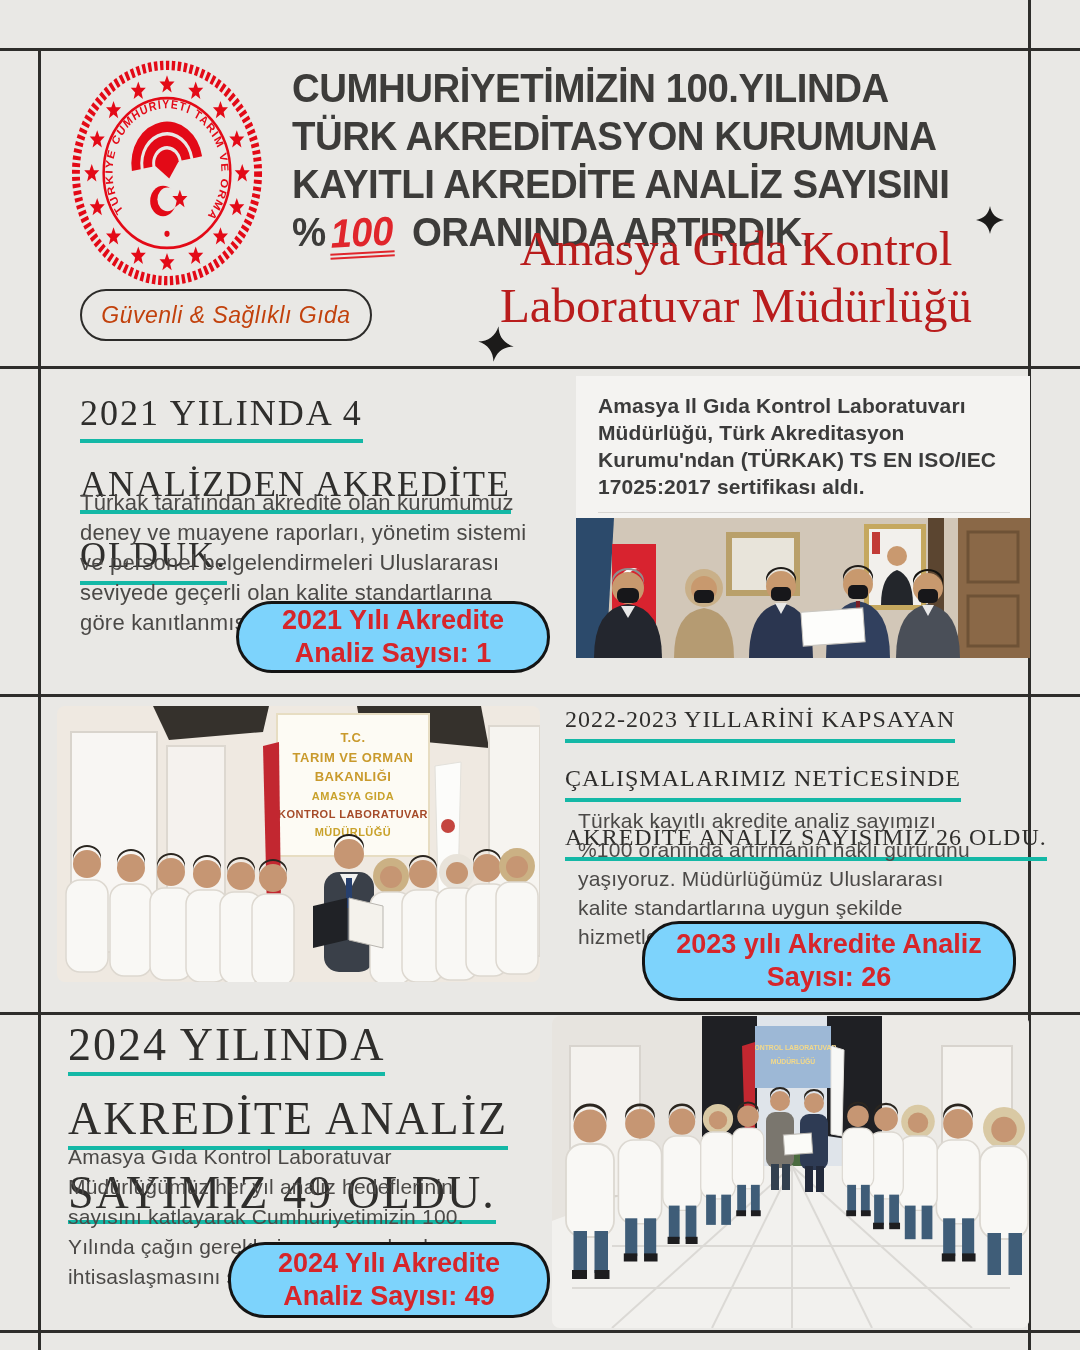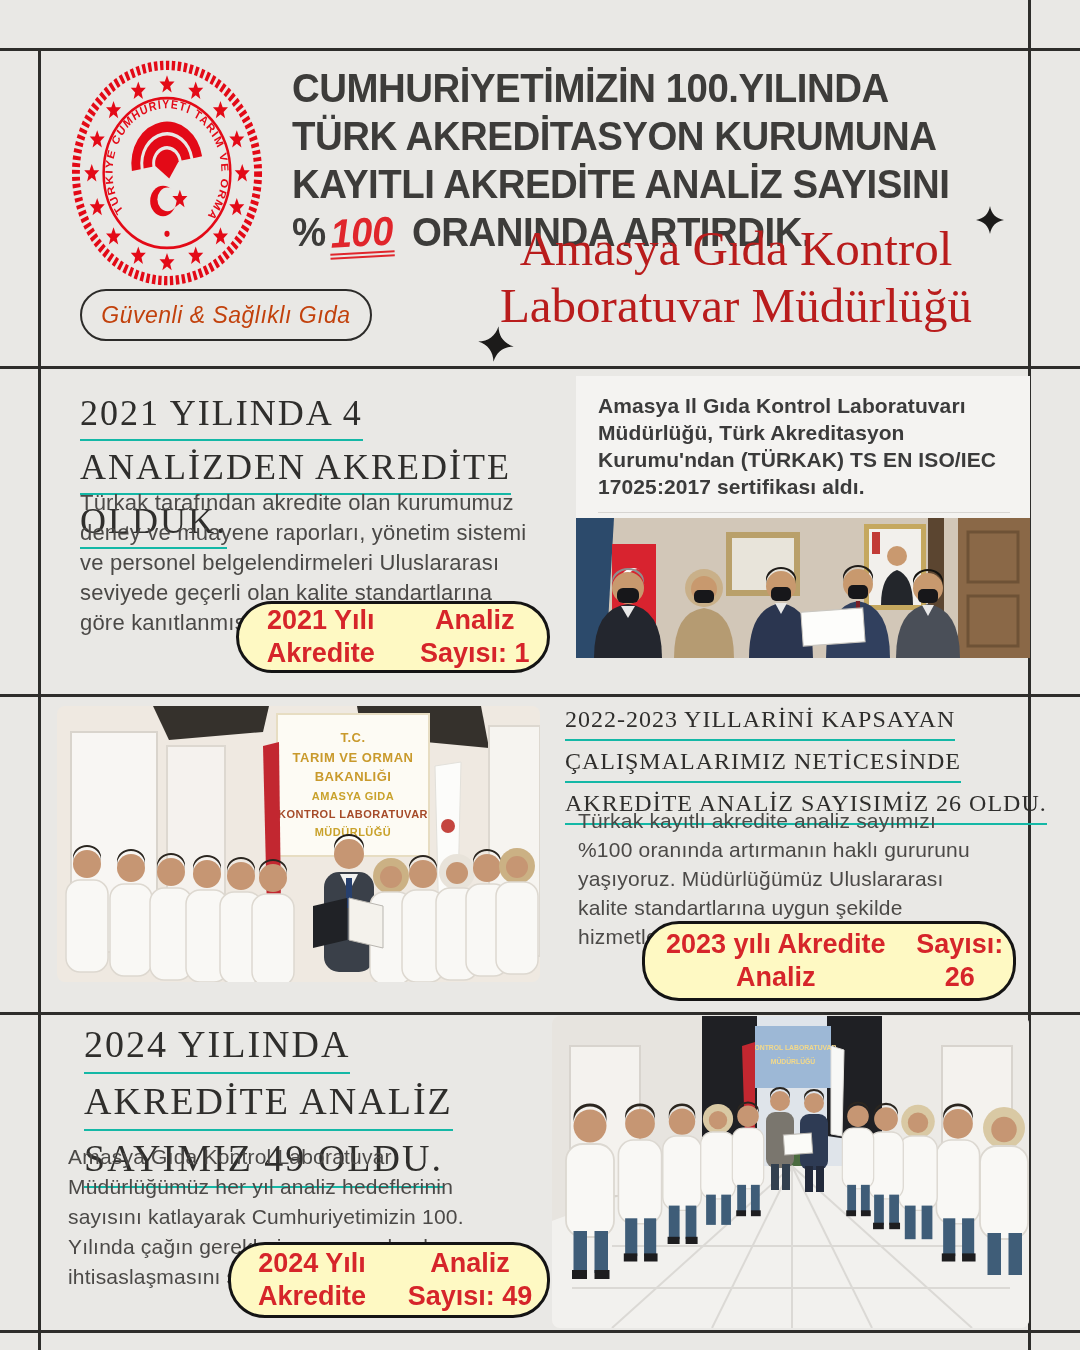--- a/index.html
+++ b/index.html
@@ -18,25 +18,25 @@
            margin:0 8px 0 4px;transform:rotate(-3deg);}
   .org-name{position:absolute;left:462px;top:220px;width:548px;text-align:center;
             font-family:"Liberation Serif",serif;font-size:49px;line-height:57px;
             color:#b91c1c;font-weight:500;}
   .sparkle{position:absolute;}
   .pill{position:absolute;left:80px;top:289px;width:288px;height:48px;border:2.5px solid #2c2b29;
         border-radius:26px;display:flex;align-items:center;justify-content:center;
         font-size:23px;font-style:italic;color:#c2410c;letter-spacing:.5px;}
   
   .sec-h{position:absolute;font-family:"Liberation Serif",serif;color:#2f2e2c;font-weight:500;}
-  .sec-h .hl{display:inline-block;border-bottom:2px solid #14b8a6;padding-bottom:3px;margin-bottom:3px;}
+  .sec-h .hl{display:inline-block;border-bottom:4px solid #14b8a6;padding-bottom:3px;margin-bottom:18px;}
   .sec-body{position:absolute;color:#4b4947;letter-spacing:.2px;}
   
-  .count-badge{position:absolute;border:3px solid #141414;border-radius:37px;background:#fef9c3;
-               display:flex;flex-direction:row;align-items:center;justify-content:center;
+  .count-badge{position:absolute;border:3px solid #141414;border-radius:37px;background:#7dd3fc;
+               display:flex;flex-direction:column;align-items:center;justify-content:center;
                color:#d6252a;font-weight:700;font-size:27px;line-height:33px;text-align:center;z-index:3;}
   
   .news-card{position:absolute;left:576px;top:376px;width:454px;height:282px;background:#f4f3f1;}
   .news-inner{padding:16px 20px 0 22px;}
   .news-headline{font-size:21px;line-height:27px;color:#3b3b3b;font-weight:700;letter-spacing:.1px;}
   .news-divider{height:1px;background:#d7d5d2;margin:12px 0 0 0;}
   .news-meta{margin-top:10px;font-size:15px;color:#8f8d8a;}
   .news-meta b{color:#2c2c2c;margin-left:6px;letter-spacing:.5px;}
   .news-photo{position:absolute;left:0;bottom:0;width:454px;height:140px;}
   .photo-box{position:absolute;border-radius:8px;overflow:hidden;}
@@ -271,21 +271,21 @@
     <div><span class="hl">ÇALIŞMALARIMIZ NETİCESİNDE</span></div>
     <div><span class="hl">AKREDİTE ANALİZ SAYISIMİZ 26 OLDU.</span></div>
   </div>
   <div class="sec-body" style="left:578px;top:806px;width:412px;font-size:21px;line-height:29px">Türkak kayıtlı akredite analiz sayımızı %100 oranında artırmanın haklı gururunu yaşıyoruz. Müdürlüğümüz Uluslararası kalite standartlarına uygun şekilde hizmetlerine devam ediyor.</div>
 
   <div class="count-badge" style="left:642px;top:921px;width:368px;height:74px">
     <div>2023 yılı Akredite Analiz</div>
     <div>Sayısı: 26</div>
   </div>
 
-  <div class="sec-h" style="left:84px;top:1020px;font-size:38px;line-height:49px;letter-spacing:2px">
+  <div class="sec-h" style="left:68px;top:1020px;font-size:46px;line-height:49px;letter-spacing:2px">
     <div><span class="hl">2024 YILINDA</span></div>
     <div><span class="hl">AKREDİTE ANALİZ</span></div>
     <div><span class="hl">SAYIMIZ 49 OLDU.</span></div>
   </div>
   <div class="sec-body" style="left:68px;top:1142px;width:462px;font-size:21px;line-height:30px">Amasya Gıda Kontrol Laboratuvar Müdürlüğümüz her yıl analiz hedeflerinin sayısını katlayarak Cumhuriyetimizin 100. Yılında çağın gereklerine uygun olarak ihtisaslaşmasını sürdürmektedir.</div>
 
   <div class="count-badge" style="left:228px;top:1242px;width:316px;height:70px">
     <div>2024 Yılı Akredite</div>
     <div>Analiz Sayısı: 49</div>
   </div>

